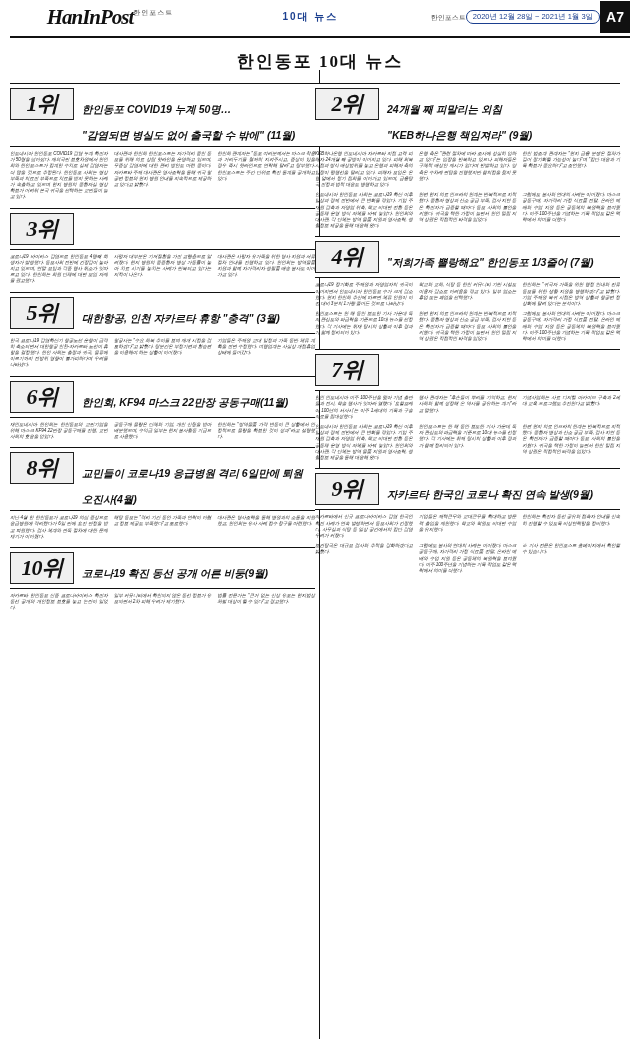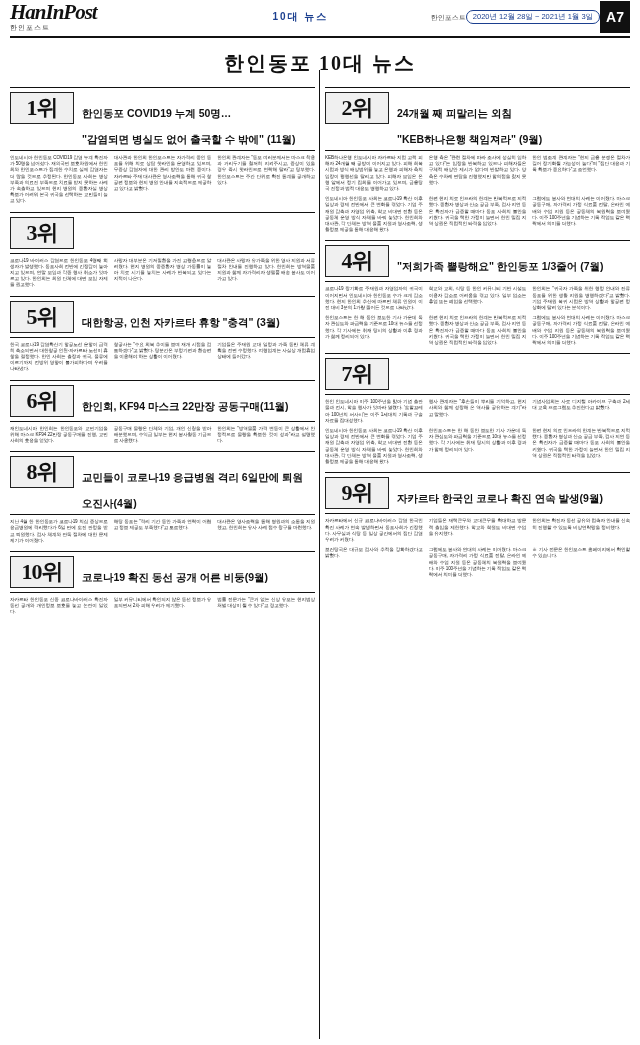--- a/index.html
+++ b/index.html
@@ -1,34 +1,34 @@
 <!DOCTYPE html>
 <html><head>
 <meta charset="utf-8">
 <style>
   html,body{margin:0;padding:0;background:#ffffff;}
   body{width:640px;height:1045px;font-family:"Liberation Sans",sans-serif;color:#111;position:relative;overflow:hidden;}
   .page{width:640px;height:1045px;position:relative;box-sizing:border-box;padding:0 10px;}
 
   
   .masthead{height:34px;display:flex;align-items:center;justify-content:space-between;border-bottom:2px solid #111;padding-bottom:2px;}
-  .logo-wrap{display:flex;flex-direction:column;justify-content:center;width:160px;}
+  .logo-wrap{display:flex;flex-direction:row;justify-content:center;width:160px;margin-left:20px;}
   .logo-main{font-family:"Liberation Serif",serif;font-weight:bold;font-style:italic;font-size:21px;letter-spacing:-1px;line-height:20px;color:#111;}
   .logo-sub{font-size:7px;letter-spacing:1px;color:#333;margin-top:1px;}
   .masthead-center{flex:1;text-align:center;font-size:10px;font-weight:bold;color:#1b3f8f;letter-spacing:2px;}
   .masthead-right{display:flex;align-items:center;gap:0;}
   .mh-brand{font-size:7px;color:#444;text-align:right;line-height:9px;}
   .mh-date{font-size:7.5px;color:#1b3f8f;border:1px solid #1b3f8f;border-radius:8px;padding:1px 6px;white-space:nowrap;}
   .mh-page{background:#111;color:#fff;font-weight:bold;font-size:14px;padding:8px 6px;line-height:16px;}
 
   
-  .page-title{text-align:center;font-family:"Liberation Serif",serif;font-weight:bold;font-size:20px;letter-spacing:2px;margin:12px 0 10px 0;}
-
-  
-  .cols{display:flex;gap:10px;}
+  .page-title{text-align:center;font-family:"Liberation Serif",serif;font-weight:bold;font-size:17px;letter-spacing:2px;margin:12px 0 10px 0;}
+
+  
+  .cols{display:flex;font-style:italic;}
   .col{width:305px;position:relative;}
   .divider{position:absolute;left:319px;top:70px;bottom:6px;width:1px;background:#111;}
 
   
   .art{margin-bottom:7px;}
   .art-head{display:flex;align-items:flex-start;gap:8px;border-top:1.5px solid #111;border-bottom:1px solid #111;padding:4px 0 4px 0;background:#fff;}
   .rank{background:#f0f0f0;border:1px solid #222;font-family:"Liberation Serif",serif;font-weight:bold;font-size:22px;line-height:30px;width:62px;text-align:center;flex:none;letter-spacing:-1px;}
   .headline{flex:1;font-weight:bold;font-size:10.5px;line-height:14px;padding-top:2px;color:#111;}
   .headline .l2{display:block;margin-top:12px;}
 

